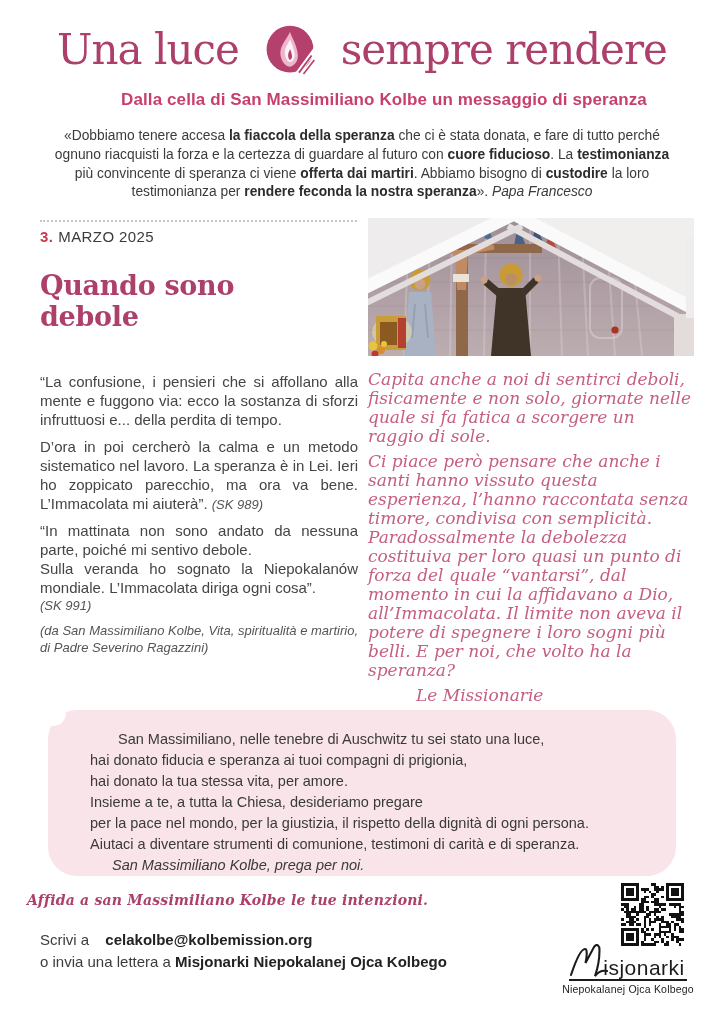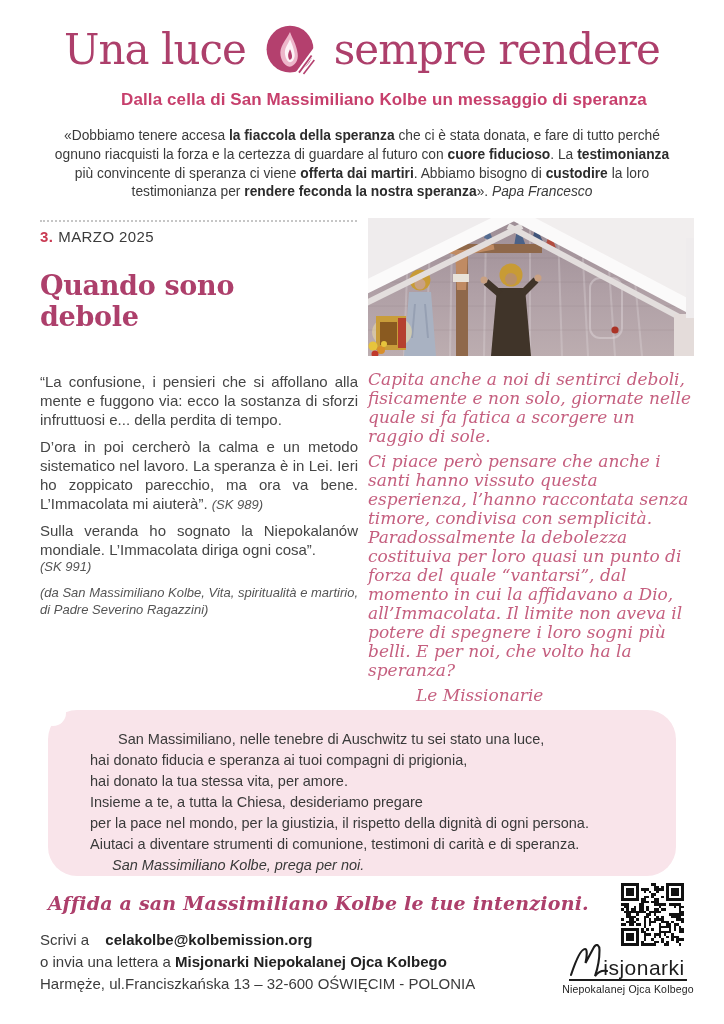--- a/index.html
+++ b/index.html
@@ -2,21 +2,21 @@
 <html style="--accent-magenta: #ad3f6b; --subtitle-pink: #c73f6c; --date-red: #c93a52; --rose-text: #c55f7f; --box-pink: #f9e4ea; --body-text: #3d3d3d;"><head>
 <meta charset="utf-8">
 <style>
   html,body{margin:0;padding:0;}
   body{width:724px;height:1024px;background:#ffffff;overflow:hidden;
        font-family:"Liberation Sans",sans-serif;color:var(--body-text,#3d3d3d);}
   .page{position:relative;width:724px;height:1024px;}
   .abs{position:absolute;}
 
   
-  .masthead{top:22px;left:0;width:724px;display:flex;justify-content:center;align-items:center;gap:17px;}
+  .masthead{top:22px;left:0;width:724px;display:flex;justify-content:center;align-items:center;gap:24px;}
   .title-part{font-family:"DejaVu Serif",serif;font-size:42px;font-weight:500;
               color:var(--accent-magenta);letter-spacing:-1px;line-height:1;}
   .flame{width:54px;height:54px;flex:0 0 auto;margin-top:2px;}
   .subtitle{top:90px;left:0;width:724px;text-align:center;font-size:17px;font-weight:bold;
             color:var(--subtitle-pink);letter-spacing:0.1px;padding-left:22px;}
 
   
   .quote{top:127px;left:52px;width:620px;text-align:center;font-size:13.8px;line-height:1.36;
          color:#3b3b3b;}
   .quote .b{font-weight:bold;color:#2c2c2c;}
@@ -52,22 +52,22 @@
   
   .prayer-box{left:48px;top:710px;width:628px;height:166px;background:var(--box-pink);
               border-radius:29px;box-sizing:border-box;padding:19px 12px 0 42px;}
   .prayer-box::before{content:"";position:absolute;left:-8px;top:-10px;width:26px;height:26px;
               background:#ffffff;border-radius:50%;}
   .prayer-line{font-size:14.5px;line-height:21px;color:#3a3a3a;}
   .prayer-line.indent{padding-left:28px;}
   .prayer-line.sig{font-style:italic;padding-left:22px;}
 
   
-  .cta{top:892px;left:48px;font-family:"DejaVu Serif",serif;font-style:italic;font-weight:600;
-       font-size:19px;color:var(--accent-magenta);letter-spacing:0.2px;}
+  .cta{top:892px;left:27px;font-family:"DejaVu Serif",serif;font-style:italic;font-weight:600;
+       font-size:14px;color:var(--accent-magenta);letter-spacing:0.2px;}
   .contact{top:929px;left:40px;font-size:15px;line-height:22px;color:#3c3c3c;}
   .contact .b{font-weight:bold;color:#222;}
   .email{font-weight:bold;color:#222;text-decoration:none;margin-left:12px;}
   .qr{left:621px;top:883px;width:63px;height:63px;}
   .qr svg{display:block;width:63px;height:63px;}
 
   .logo{left:552px;top:944px;width:152px;display:flex;flex-direction:column;align-items:center;}
   .logo-top{display:flex;align-items:flex-end;border-bottom:2px solid #1c1c1c;padding:0 2px 1px 0;justify-content:flex-end;}
   .logo-m{width:40px;height:34px;margin-right:-6px;}
   .logo-name{font-size:21px;color:#1c1c1c;letter-spacing:0.5px;line-height:1;}
@@ -102,20 +102,21 @@
   <div class="abs date-row">
     <span class="num">3.</span><span>MARZO 2025</span>
   </div>
 
   <div class="abs heading">Quando sono
 debole</div>
 
   <div class="abs left-col">
     <p class="gap"><span>“La confusione, i pensieri che si affollano alla mente e fuggono via: ecco la sostanza di sforzi infruttuosi e... della perdita di tempo.</span></p>
     <p class="gap"><span>D’ora in poi cercherò la calma e un metodo sistematico nel lavoro. La speranza è in Lei. Ieri ho zoppicato parecchio, ma ora va bene. L’Immacolata mi aiuterà”. </span><span class="i ref">(SK 989)</span></p>
+    <p><span>“In mattinata non sono andato da nessuna parte, poiché mi sentivo debole.</span></p>
     <p><span>Sulla veranda ho sognato la Niepokalanów mondiale. L’Immacolata diriga ogni cosa”.</span></p>
     <p class="gap-lg small"><span class="i ref">(SK 991)</span></p>
     <p class="small"><span class="i">(da San Massimiliano Kolbe, Vita, spiritualità e martirio, di Padre Severino Ragazzini)</span></p>
   </div>
 
   <div class="abs photo">
     <svg viewBox="0 0 326 138" width="326" height="138">
       <defs>
         <linearGradient id="wall" x1="0" y1="0" x2="0" y2="1">
           <stop offset="0" stop-color="#9d8d95"></stop>
@@ -219,21 +220,20 @@
     <div class="prayer-line">per la pace nel mondo, per la giustizia, il rispetto della dignità di ogni persona.</div>
     <div class="prayer-line">Aiutaci a diventare strumenti di comunione, testimoni di carità e di speranza.</div>
     <div class="prayer-line sig">San Massimiliano Kolbe, prega per noi.</div>
   </div>
 
   <div class="abs cta">Affida a san Massimiliano Kolbe le tue intenzioni.</div>
 
   <div class="abs contact">
     <div><span>Scrivi a </span><a class="email" href="#">celakolbe@kolbemission.org</a></div>
     <div><span>o invia una lettera a </span><span class="b">Misjonarki Niepokalanej Ojca Kolbego</span></div>
-    <div>Harmęże, ul.Franciszkańska 13  –  32-600 OŚWIĘCIM - POLONIA</div>
   </div>
 
   <div class="abs qr">
     <svg id="qr-svg" viewBox="0 0 25 25" shape-rendering="crispEdges">
       <rect x="0" y="0" width="25" height="25" fill="#ffffff"></rect>
     <path d="M12 0h1v1h-1zM13 0h1v1h-1zM13 1h1v1h-1zM14 1h1v1h-1zM16 1h1v1h-1zM8 2h1v1h-1zM9 2h1v1h-1zM10 2h1v1h-1zM13 2h1v1h-1zM14 2h1v1h-1zM15 2h1v1h-1zM16 2h1v1h-1zM9 3h1v1h-1zM11 3h1v1h-1zM14 3h1v1h-1zM12 4h1v1h-1zM13 4h1v1h-1zM9 5h1v1h-1zM10 5h1v1h-1zM12 5h1v1h-1zM16 5h1v1h-1zM8 6h1v1h-1zM9 6h1v1h-1zM13 6h1v1h-1zM14 6h1v1h-1zM8 7h1v1h-1zM9 7h1v1h-1zM10 7h1v1h-1zM12 7h1v1h-1zM13 7h1v1h-1zM14 7h1v1h-1zM0 8h1v1h-1zM1 8h1v1h-1zM2 8h1v1h-1zM7 8h1v1h-1zM8 8h1v1h-1zM13 8h1v1h-1zM14 8h1v1h-1zM15 8h1v1h-1zM16 8h1v1h-1zM17 8h1v1h-1zM19 8h1v1h-1zM20 8h1v1h-1zM21 8h1v1h-1zM22 8h1v1h-1zM23 8h1v1h-1zM1 9h1v1h-1zM2 9h1v1h-1zM5 9h1v1h-1zM7 9h1v1h-1zM8 9h1v1h-1zM10 9h1v1h-1zM15 9h1v1h-1zM21 9h1v1h-1zM23 9h1v1h-1zM24 9h1v1h-1zM0 10h1v1h-1zM2 10h1v1h-1zM4 10h1v1h-1zM5 10h1v1h-1zM7 10h1v1h-1zM8 10h1v1h-1zM10 10h1v1h-1zM13 10h1v1h-1zM14 10h1v1h-1zM16 10h1v1h-1zM17 10h1v1h-1zM23 10h1v1h-1zM1 11h1v1h-1zM2 11h1v1h-1zM3 11h1v1h-1zM4 11h1v1h-1zM5 11h1v1h-1zM6 11h1v1h-1zM7 11h1v1h-1zM8 11h1v1h-1zM9 11h1v1h-1zM11 11h1v1h-1zM12 11h1v1h-1zM13 11h1v1h-1zM14 11h1v1h-1zM15 11h1v1h-1zM23 11h1v1h-1zM24 11h1v1h-1zM2 12h1v1h-1zM3 12h1v1h-1zM6 12h1v1h-1zM10 12h1v1h-1zM11 12h1v1h-1zM13 12h1v1h-1zM19 12h1v1h-1zM20 12h1v1h-1zM21 12h1v1h-1zM22 12h1v1h-1zM23 12h1v1h-1zM24 12h1v1h-1zM2 13h1v1h-1zM3 13h1v1h-1zM4 13h1v1h-1zM5 13h1v1h-1zM9 13h1v1h-1zM10 13h1v1h-1zM14 13h1v1h-1zM16 13h1v1h-1zM20 13h1v1h-1zM21 13h1v1h-1zM22 13h1v1h-1zM23 13h1v1h-1zM0 14h1v1h-1zM3 14h1v1h-1zM4 14h1v1h-1zM6 14h1v1h-1zM9 14h1v1h-1zM11 14h1v1h-1zM13 14h1v1h-1zM14 14h1v1h-1zM15 14h1v1h-1zM16 14h1v1h-1zM22 14h1v1h-1zM23 14h1v1h-1zM24 14h1v1h-1zM2 15h1v1h-1zM3 15h1v1h-1zM4 15h1v1h-1zM5 15h1v1h-1zM9 15h1v1h-1zM11 15h1v1h-1zM12 15h1v1h-1zM13 15h1v1h-1zM16 15h1v1h-1zM17 15h1v1h-1zM18 15h1v1h-1zM20 15h1v1h-1zM24 15h1v1h-1zM0 16h1v1h-1zM1 16h1v1h-1zM3 16h1v1h-1zM4 16h1v1h-1zM6 16h1v1h-1zM7 16h1v1h-1zM9 16h1v1h-1zM11 16h1v1h-1zM15 16h1v1h-1zM18 16h1v1h-1zM19 16h1v1h-1zM21 16h1v1h-1zM22 16h1v1h-1zM9 17h1v1h-1zM15 17h1v1h-1zM16 17h1v1h-1zM17 17h1v1h-1zM18 17h1v1h-1zM19 17h1v1h-1zM21 17h1v1h-1zM23 17h1v1h-1zM8 18h1v1h-1zM10 18h1v1h-1zM12 18h1v1h-1zM15 18h1v1h-1zM19 18h1v1h-1zM21 18h1v1h-1zM23 18h1v1h-1zM24 18h1v1h-1zM8 19h1v1h-1zM9 19h1v1h-1zM15 19h1v1h-1zM16 19h1v1h-1zM17 19h1v1h-1zM18 19h1v1h-1zM19 19h1v1h-1zM23 19h1v1h-1zM24 19h1v1h-1zM9 20h1v1h-1zM10 20h1v1h-1zM11 20h1v1h-1zM13 20h1v1h-1zM14 20h1v1h-1zM15 20h1v1h-1zM17 20h1v1h-1zM20 20h1v1h-1zM9 21h1v1h-1zM13 21h1v1h-1zM15 21h1v1h-1zM18 21h1v1h-1zM20 21h1v1h-1zM21 21h1v1h-1zM22 21h1v1h-1zM9 22h1v1h-1zM12 22h1v1h-1zM16 22h1v1h-1zM20 22h1v1h-1zM22 22h1v1h-1zM23 22h1v1h-1zM24 22h1v1h-1zM8 23h1v1h-1zM13 23h1v1h-1zM14 23h1v1h-1zM16 23h1v1h-1zM18 23h1v1h-1zM22 23h1v1h-1zM8 24h1v1h-1zM9 24h1v1h-1zM10 24h1v1h-1zM11 24h1v1h-1zM12 24h1v1h-1zM13 24h1v1h-1zM17 24h1v1h-1zM18 24h1v1h-1zM23 24h1v1h-1z" fill="#111"></path>
         <path d="M0 0h7v7h-7z M1 1v5h5v-5z M2 2h3v3h-3z" fill="#111" fill-rule="evenodd"></path>
         <path d="M18 0h7v7h-7z M19 1v5h5v-5z M20 2h3v3h-3z" fill="#111" fill-rule="evenodd"></path>
         <path d="M0 18h7v7h-7z M1 19v5h5v-5z M2 20h3v3h-3z" fill="#111" fill-rule="evenodd"></path>
       </svg>

